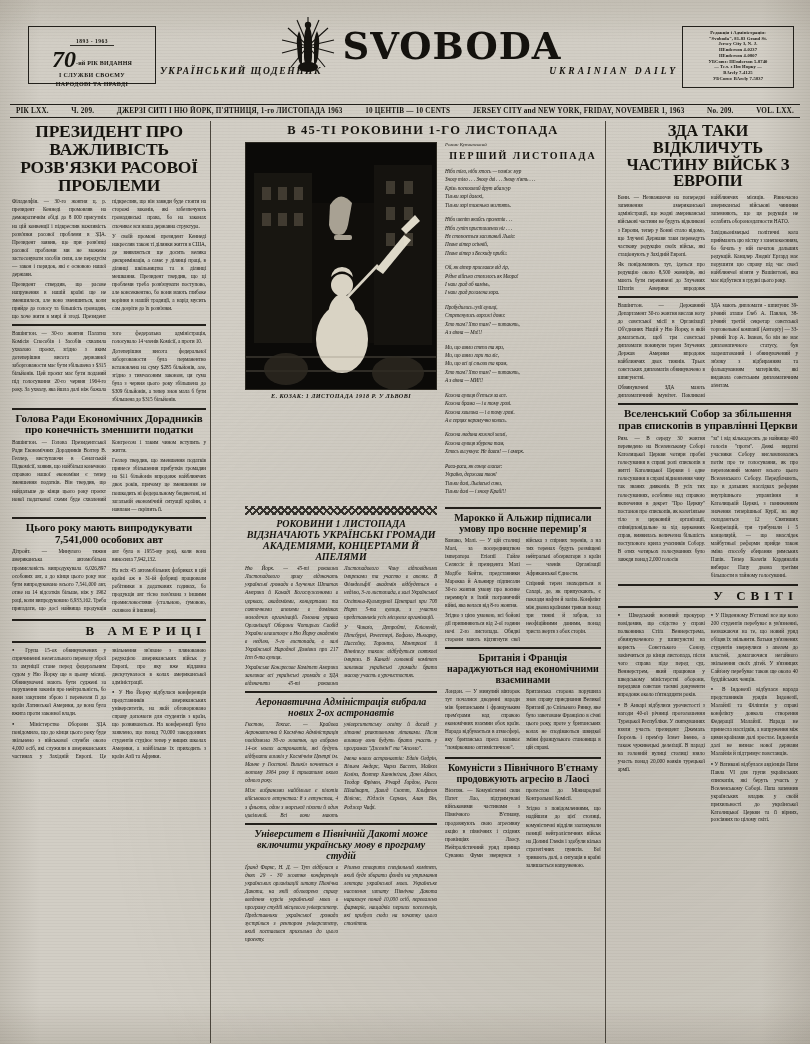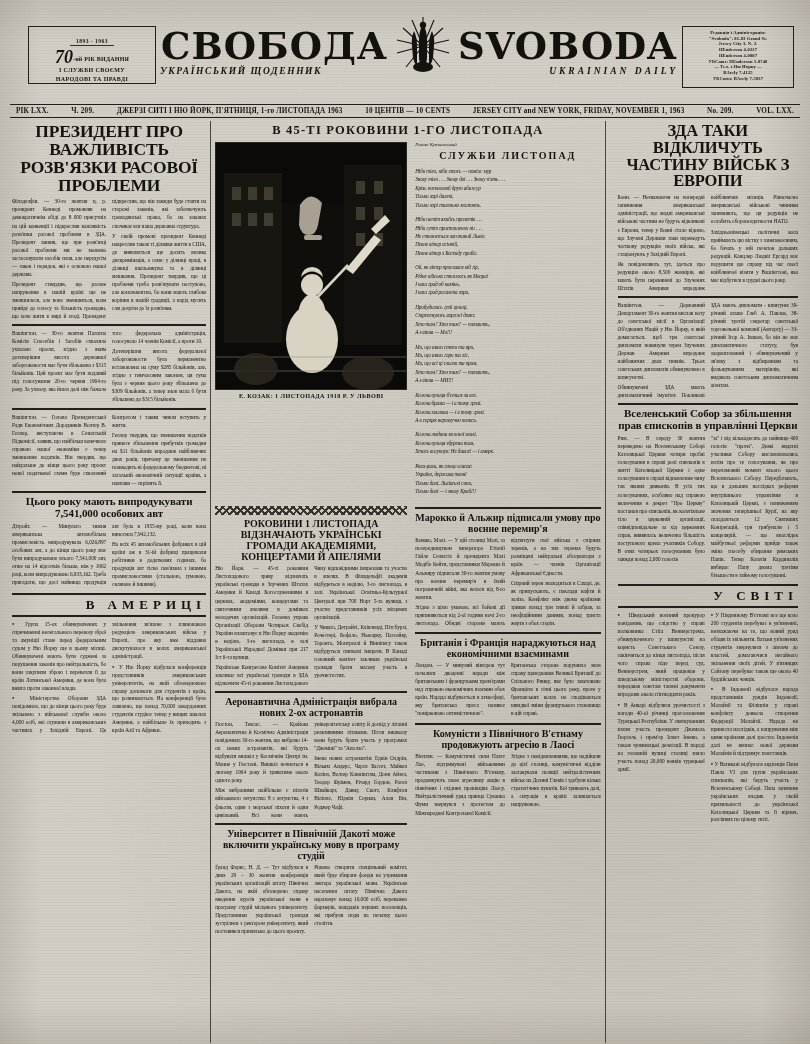--- a/index.html
+++ b/index.html
@@ -30,21 +30,21 @@
   }
 
   
   .masthead{position:relative;padding-top:22px;height:78px;}
   .mh-box{
     position:absolute;border:1.5px solid #22201b;
     text-align:center;box-sizing:border-box;
   }
   .mh-left{left:22px;top:26px;width:128px;height:58px;padding:2px 3px;}
   .mh-left .yrs{font-size:5.5px;font-weight:bold;letter-spacing:.5px;border-bottom:1px solid #33302a;display:inline-block;padding:0 6px 1px;}
-  .mh-left .big{font-size:18px;font-weight:bold;font-style:italic;line-height:1;display:inline-block;vertical-align:-2px;}
+  .mh-left .big{font-size:24px;font-weight:bold;font-style:italic;line-height:1;display:inline-block;vertical-align:-2px;}
   .mh-left .l1{font-size:6px;font-weight:bold;letter-spacing:.2px;margin-top:1px;}
   .mh-left .l2,.mh-left .l3{font-size:6px;font-weight:bold;letter-spacing:.4px;line-height:1.5;}
   .mh-right{right:10px;top:26px;width:112px;height:62px;padding:3px 2px;line-height:1.25;}
   .mh-right div{font-size:4.6px;font-weight:bold;letter-spacing:.1px;}
 
   .mh-center{position:absolute;left:150px;right:122px;top:22px;height:70px;}
   .mh-title{
     display:flex;align-items:center;justify-content:center;gap:4px;height:48px;
   }
   .mh-word{
@@ -63,21 +63,21 @@
     margin:4px 4px 0;padding:2px 6px;
     display:flex;justify-content:space-between;align-items:center;
     font-size:7.2px;font-weight:bold;letter-spacing:.2px;
   }
   .dateline span{white-space:nowrap;}
 
   
   .grid{display:flex;margin:3px 2px 0;height:922px;}
   .col{box-sizing:border-box;padding:0 4px;position:relative;}
   .col + .col{border-left:1px solid #4a453c;}
-  .c1{width:205px;} .c2{width:202px;} .c4{width:196px;padding-left:12px;}
+  .c1{width:205px;} .c2{width:202px;padding-left:34px;} .c4{width:196px;padding-left:12px;}
 
   h1.head{
     text-align:center;font-weight:bold;line-height:1.02;
     margin:2px 0 3px;letter-spacing:-.2px;
   }
   .h-main{font-size:17.5px;}
   .h-main2{font-size:16.5px;}
   h2.sub{
     text-align:center;font-weight:bold;font-size:11px;line-height:1.08;
     margin:3px 0 2px;letter-spacing:-.1px;
@@ -93,21 +93,21 @@
     font-size:5.3px;line-height:1.52;text-align:justify;
     hyphens:auto;margin:0 0 2px;letter-spacing:-.05px;
   }
 
   
   .feature-head{
     text-align:center;font-weight:bold;font-size:12.5px;letter-spacing:1.2px;
     margin:2px 0 4px;
   }
   .two-up{display:flex;gap:6px;}
-  .art-wrap{width:192px;flex:0 0 192px;}
+  .art-wrap{width:192px;flex:0 0 192px;font-style:italic;}
   .artbox{
     height:246px;border:1px solid #2a2720;
     background:#0d0c0a;position:relative;overflow:hidden;
   }
   .caption{
     font-size:6.2px;font-weight:bold;text-align:center;letter-spacing:.4px;
     margin:2px 0 0;
   }
   .orn{
     height:9px;margin:3px 0;
@@ -141,21 +141,20 @@
       <div class="yrs">1893 - 1963</div>
       <div>
         <span class="big">70</span><span class="l1">-ий РІК ВИДАННЯ</span>
       </div>
       <div class="l2">І СЛУЖБИ СВОЄМУ</div>
       <div class="l3">НАРОДОВІ ТА ПРАВДІ</div>
     </div>
 
     <div class="mh-center">
       <div class="mh-title">
-        <div class="mh-word">СВОБОДА</div>
         <div class="mh-emb">
           <svg viewBox="0 0 62 62" width="62" height="62" aria-hidden="true">
             <g fill="#15130f">
               <g stroke="#15130f" stroke-width="1.1">
                 <line x1="31" y1="31" x2="31" y2="2"></line>
                   <line x1="31" y1="31" x2="42" y2="5"></line>
                 <line x1="31" y1="31" x2="51" y2="13"></line>
                   <line x1="31" y1="31" x2="57" y2="25"></line>
                 <line x1="31" y1="31" x2="57" y2="38"></line>
                   <line x1="31" y1="31" x2="20" y2="5"></line>
@@ -214,20 +213,21 @@
         <p class="txt">У своїй промові президент Кеннеді накреслив також ті ділянки життя в США, де виявляється ще досить велика дискримінація, а саме: у ділянці праці, в ділянці шкільництва та в ділянці мешкання. Президент твердив, що ці проблеми треба розв'язувати поступово, але консеквентно, бо вони мають глибоке коріння в нашій традиції, а нарід мусить сам дозріти до їх розв'язки.</p>
       </div>
 
       <div class="rule-thick"></div>
       <div class="body2">
         <p class="txt">Вашінгтон. — 30-го жовтня Палатна Комісія Способів і Засобів схвалила ухвалою проєкт, згідно з яким дотеперішня висота державної заборгованости має бути збільшена з $315 більйонів. Цей проєкт має бути поданий під голосування 20-го червня 1964-го року. За ухвалу, яка йшла далі ніж бажала того федеральна адміністрація, голосувало 14 членів Комісії, а проти 10.</p>
         <p class="txt">Дотеперішня висота федеральної заборгованости була перманентно встановлена на суму $285 більйонів, але, згідно з тимчасовим законом, ця сума була з червня цього року збільшена до $309 більйонів, а тепер знов мала б бути збільшена до $315 більйонів.</p>
       </div>
 
       <div class="rule-thick"></div>
+      <h2 class="sub">Голова Ради Економічних Дорадників про конечність зменшити податки</h2>
       <div class="body2">
         <p class="txt">Вашінгтон. — Голова Президентської Ради Економічних Дорадників Волтер В. Геллер, виступаючи в Сенатській Підкомісії, заявив, що найбільш конечною справою нашої економіки є тепер зменшення податків. Він твердив, що найдальше до кінця цього року проєкт нової податкової схеми буде схвалений Конгресом і таким чином вступить у життя.</p>
         <p class="txt">Геллер твердив, що зменшення податків принесе збільшення прибутків громадян на $11 більйонів впродовж найближчих двох років, причому це зменшення не пошкодить ні федеральному бюджетові, ні загальній економічній ситуації країни, а навпаки — скріпить її.</p>
       </div>
 
       <div class="rule-thick"></div>
       <h2 class="sub">Цього року мають випродукувати 7,541,000 особових авт</h2>
       <div class="body2">
         <p class="txt">Дітройт. — Минулого тижня американська автомобільна промисловість випродукувала 6,026,897 особових авт, а до кінця цього року має бути випродуковано всього 7,541,000 авт, отже на 14 відсотків більше, ніж у 1962 році, коли випродуковано 6,933,162. Треба пригадати, що досі найвища продукція авт була в 1955-му році, коли вона виносила 7,942,132.</p>
         <p class="txt">На всіх 45 автомобільних фабриках в цій країні аж в 31-ій фабриці працювали робітники в додаткових годинах, бо продукція авт тісно пов'язана з іншими промисловостями (стальною, ґумовою, скляною й іншими).</p>
@@ -293,21 +293,21 @@
                 <ellipse cx="40" cy="226" rx="22" ry="16"></ellipse>
                 <ellipse cx="152" cy="230" rx="26" ry="17"></ellipse>
               </g>
             </svg>
           </div>
           <div class="caption">Е. КОЗАК: 1 ЛИСТОПАДА 1918 Р. У ЛЬВОВІ</div>
         </div>
 
         <div class="poem-wrap">
           <div class="poem-author">Роман Купчинський</div>
-          <div class="poem-title">СЛУЖБИ ЛИСТОПАД</div>
+          <div class="poem-title">ПЕРШИЙ ЛИСТОПАДА</div>
 
           <div class="stanza">
             <div class="pl">Ніби тіло, ніби хтось — поміж мур</div>
             <div class="pl">Знову тіло . . . Знову дві . . . Знову п'ять . . .</div>
             <div class="pl">Крізь посковзлий друт абажур</div>
             <div class="pl">Тільки зорі далекі,</div>
             <div class="pl">Тільки зорі тихенько мигтять.</div>
           </div>
           <div class="stanza">
             <div class="pl">Ніби шепіт якийсь пролетів . . .</div>

